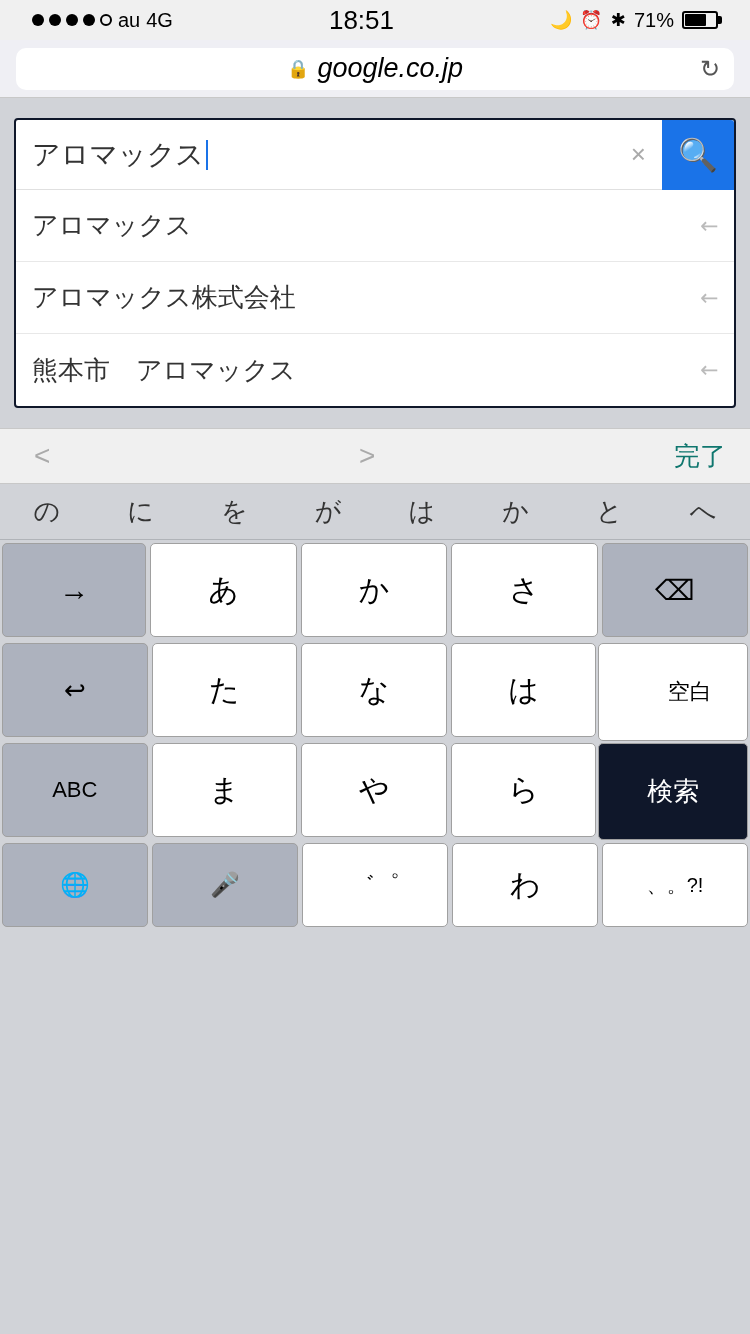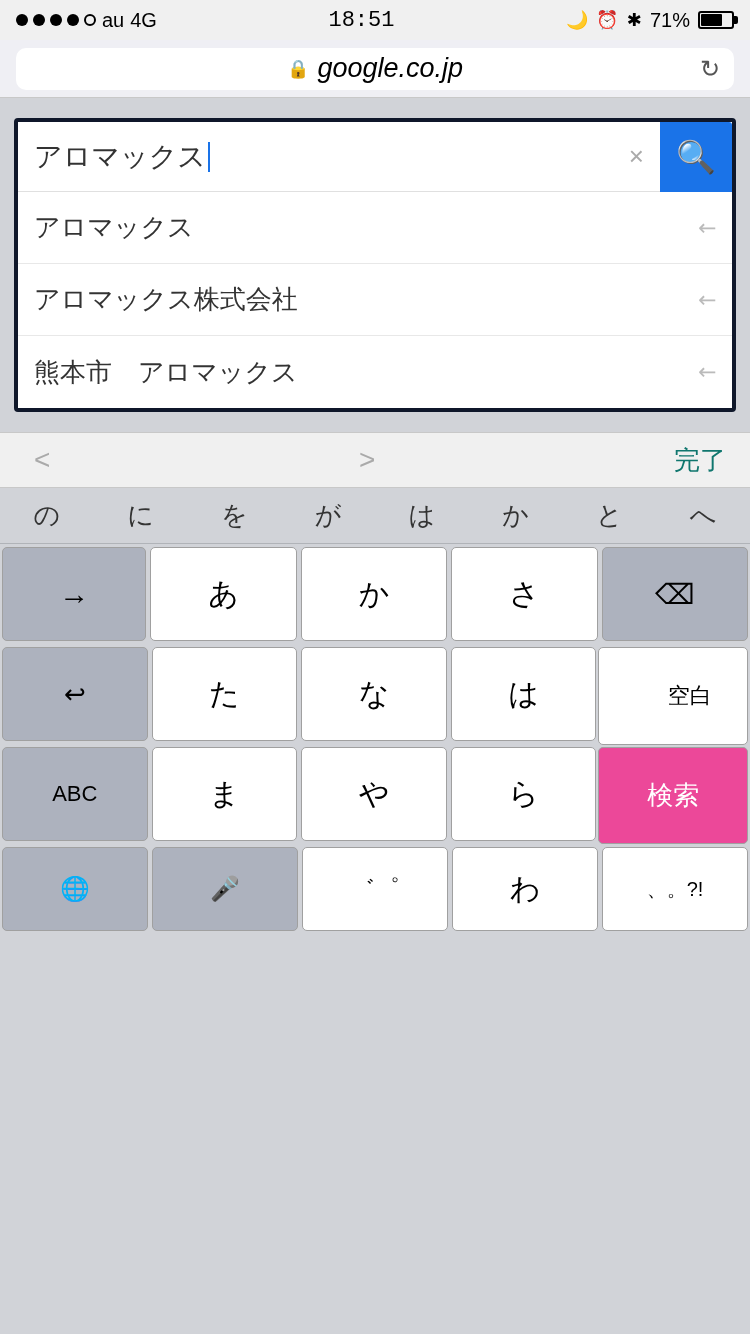--- a/index.html
+++ b/index.html
@@ -12,30 +12,30 @@
       overflow: hidden;
     }
 
     
     .status-bar {
       background: #f0f0f0;
       height: 40px;
       display: flex;
       align-items: center;
       justify-content: space-between;
-      padding: 0 16px;
+      padding: 0 32px;
       font-size: 22px;
       font-weight: 500;
     }
     .status-left { display: flex; align-items: center; gap: 6px; }
     .status-dots { display: flex; gap: 5px; align-items: center; }
     .dot { width: 12px; height: 12px; border-radius: 50%; background: #000; }
     .dot.empty { background: transparent; border: 2px solid #000; }
     .status-carrier { font-size: 20px; font-weight: 500; }
-    .status-center { font-size: 22px; font-weight: 400; font-family: Liberation Mono, monospace; }
+    .status-center { font-size: 26px; font-weight: 400; }
     .status-right { display: flex; align-items: center; gap: 8px; font-size: 18px; }
     .battery-icon {
       width: 36px; height: 18px; border: 2px solid #000; border-radius: 3px;
       position: relative; display: flex; align-items: center; padding: 1px;
     }
     .battery-icon::after {
       content: '';
       position: absolute;
       right: -6px; top: 50%; transform: translateY(-50%);
       width: 4px; height: 8px;
@@ -73,21 +73,21 @@
       position: absolute;
       right: 14px;
       font-size: 24px;
       color: #555;
     }
 
     
     .search-area {
       background: #fff;
       margin: 20px 14px;
-      border: 4px solid #0f172a;
+      border: 2px solid #0f172a;
       border-radius: 4px;
     }
 
     .search-input-row {
       display: flex;
       align-items: center;
       height: 70px;
       border-bottom: 1px solid #e0e0e0;
     }
     .search-input-field {
@@ -195,21 +195,21 @@
       cursor: pointer;
       position: relative;
       border-radius: 5px;
       margin: 3px 2px;
     }
     .kb-key.dark {
       background: #adb2be;
       color: #000;
     }
     .kb-key.blue {
-      background: #ec4899;
+      background: #0f172a;
       color: #fff;
     }
     .kb-key.backspace {
       background: #adb2be;
       font-size: 24px;
     }
     .kb-row-bottom { height: 90px; }
 
     .keyboard-area {
       display: flex;

